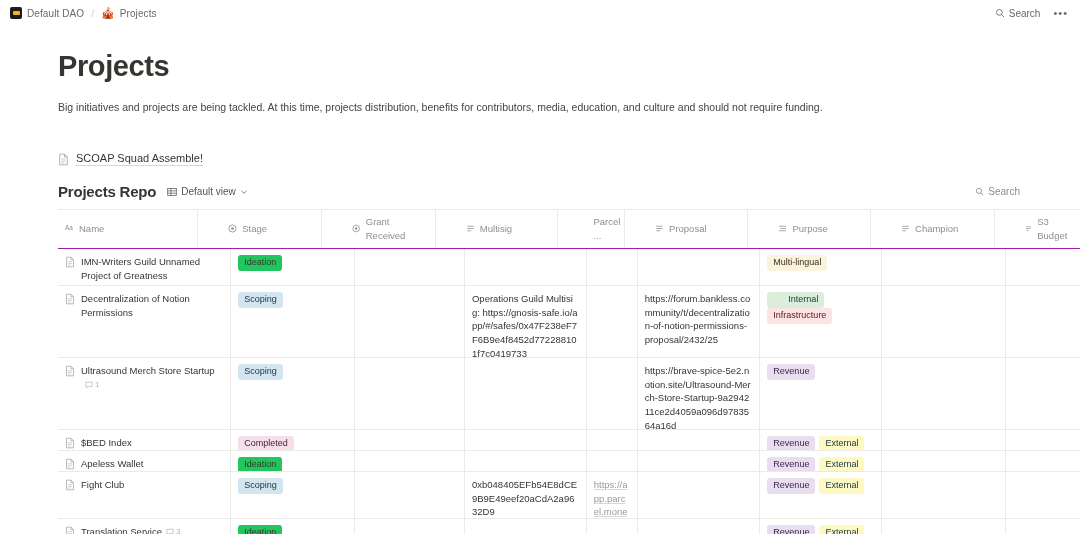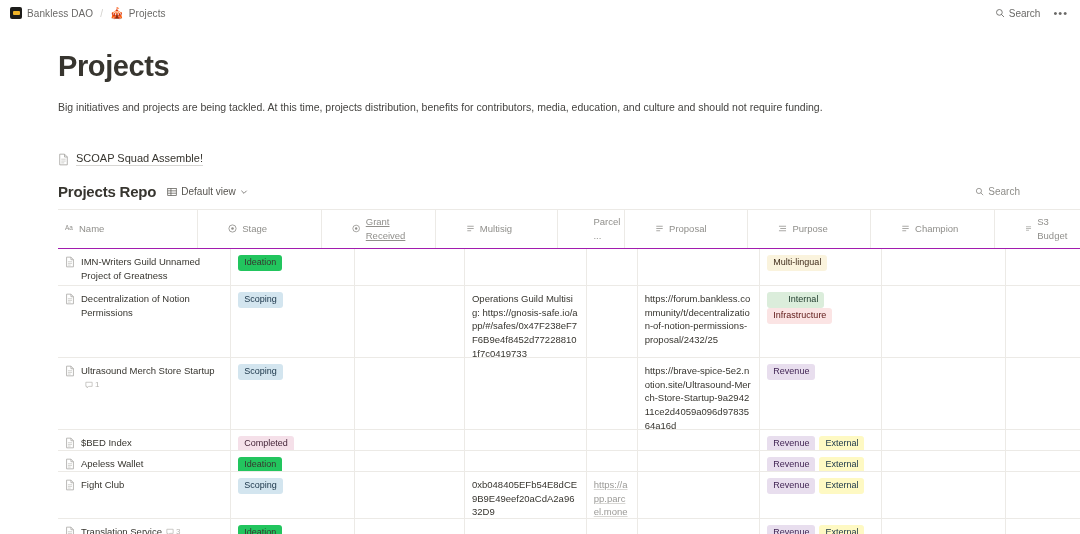--- a/index.html
+++ b/index.html
@@ -85,21 +85,21 @@
   }
   .cell:first-child { border-left: none; }
   .hdr .cell {
     display: flex; align-items: center; gap: 5px;
     color: #908f8b; font-size: 9.5px;
     padding-top: 5px; padding-bottom: 5px;
     cursor: pointer;
   }
   .c-name   { width: 178px; }
   .c-stage  { width: 127px; }
-  .c-grant  { width: 113px; text-decoration: underline; }
+  .c-grant  { width: 113px; }
   .c-multi  { width: 125px; }
   .c-parcel { width: 52px; }
   .c-prop   { width: 126px; }
   .c-purp   { width: 125px; }
   .c-champ  { width: 127px; }
   .c-budget { width: 76px; border-right: none; }
 
   .namecell { display: flex; align-items: flex-start; gap: 6px; }
   .namecell .ntext { font-size: 9.5px; line-height: 1.5; color: #37352f; }
   .doc-ic { flex: 0 0 auto; margin-top: 1px; }
@@ -137,21 +137,21 @@
   .r7 .cell { height: 20px; }
 </style>
 </head>
 <body>
 
 <div class="topbar">
   <div class="crumb">
     <span class="logo-icon">
         <i></i>
       </span>
-    <span class="crumb-label">Bankless DAO</span>
+    <span class="crumb-label">Default DAO</span>
   </div>
   <span class="crumb-sep">/</span>
   <div class="crumb">
     <span class="page-emoji">🎪</span>
     <span class="crumb-label">Projects</span>
   </div>
   <div class="topbar-right">
     <div class="search-btn">
       <svg class="ic" width="10" height="10" viewBox="0 0 16 16">
         <circle cx="7" cy="7" r="4.6" fill="none" stroke="#6a6967" stroke-width="1.4"></circle>

